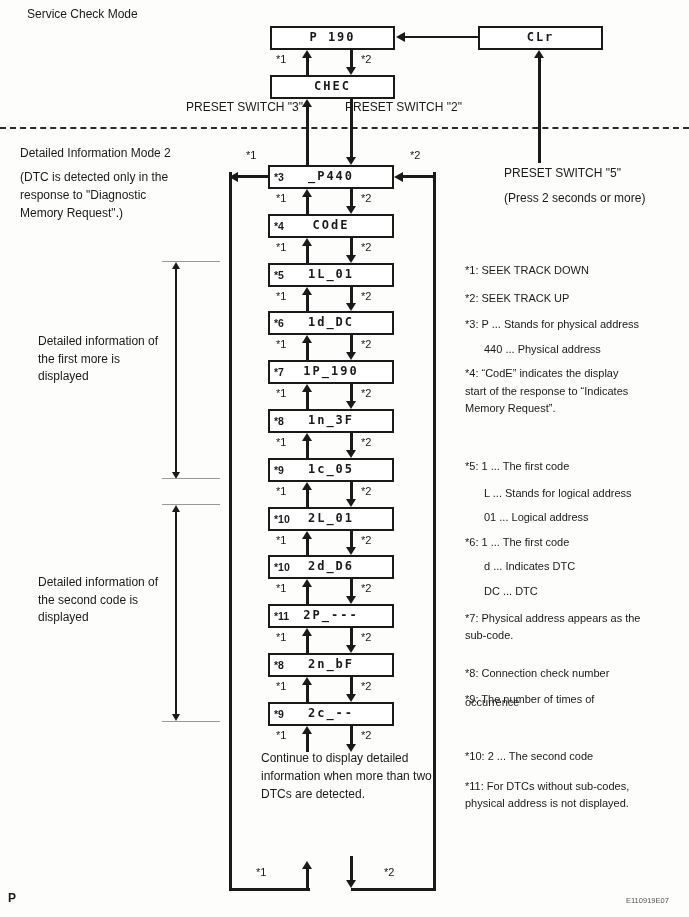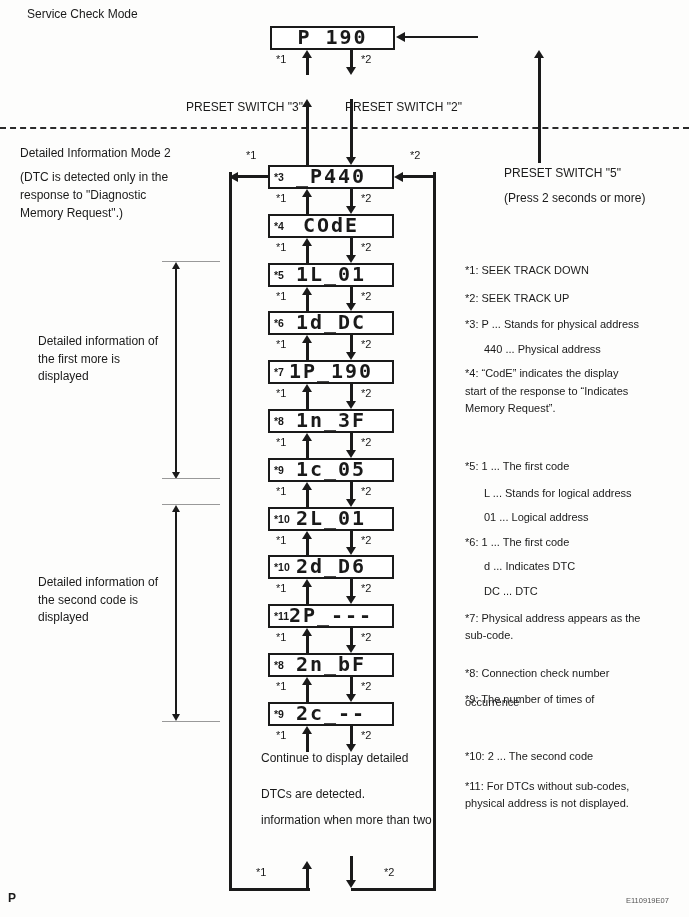--- a/index.html
+++ b/index.html
@@ -5,21 +5,21 @@
   html,body{margin:0;padding:0;background:#fff;}
   #page{position:relative;width:689px;height:917px;background:#fdfdfc;overflow:hidden;
         font-family:"Liberation Sans",sans-serif;color:#1a1a1a;}
   #page *{box-sizing:border-box;}
   i{display:block;font-style:normal;}
   .txt{position:absolute;font-size:12px;line-height:14px;white-space:nowrap;}
   .star{position:absolute;font-size:11px;line-height:12px;white-space:nowrap;}
   
   .dbox{position:absolute;left:268px;width:126px;height:24px;border:2px solid #1a1a1a;background:#fff;}
   .dbox .seg{display:block;width:100%;text-align:center;line-height:19px;
-        font-family:"DejaVu Sans Mono",monospace;font-weight:bold;font-size:20px;letter-spacing:2px;}
+        font-family:"DejaVu Sans Mono",monospace;font-weight:bold;font-size:12px;letter-spacing:2px;}
   .dbox .ref{position:absolute;left:4px;top:4px;font-size:10.5px;font-weight:bold;letter-spacing:0;}
   
   .vline{position:absolute;width:3px;background:#1a1a1a;}
   .hline{position:absolute;height:3px;background:#1a1a1a;}
   .tick{position:absolute;height:1px;background:#999;}
   .dash{position:absolute;left:0;top:127px;width:689px;border-top:2px dashed #2a2a2a;}
   
   .hu{position:absolute;width:0;height:0;border-left:5px solid transparent;border-right:5px solid transparent;border-bottom:8px solid #1a1a1a;}
   .hd{position:absolute;width:0;height:0;border-left:5px solid transparent;border-right:5px solid transparent;border-top:8px solid #1a1a1a;}
   .hl{position:absolute;width:0;height:0;border-top:5px solid transparent;border-bottom:5px solid transparent;border-right:9px solid #1a1a1a;}
@@ -48,32 +48,38 @@
   <span class="txt" style="left:27px;top:7px">Service Check Mode</span>
   <span class="dash"></span>
   <span class="txt" style="left:20px;top:146px">Detailed Information Mode 2</span>
   <span class="txt" style="left:20px;top:170px">(DTC is detected only in the</span>
   <span class="txt" style="left:20px;top:188px">response to "Diagnostic</span>
   <span class="txt" style="left:20px;top:206px">Memory Request".)</span>
 
   <div class="dbox" style="left:270px;top:26px;width:125px">
     <span class="seg">P 190</span>
   </div>
+  <div class="dbox" style="left:478px;top:26px;width:125px">
+    <span class="seg">CLr</span>
+  </div>
   <i class="hl" style="left:396px;top:32px"></i>
   <i class="hline" style="left:404px;top:36px;width:74px;height:2px"></i>
 
   <div class="gap" style="top:50px;height:25px">
     <i class="hu"></i>
     <i class="ul"></i>
     <i class="dl"></i>
     <i class="hd"></i>
     <span class="star l1">*1</span>
     <span class="star l2">*2</span>
   </div>
 
+  <div class="dbox" style="left:270px;top:75px;width:125px">
+    <span class="seg">CHEC</span>
+  </div>
 
   <div class="gap" style="top:99px;height:66px">
     <i class="hu"></i>
     <i class="ul"></i>
     <i class="dl"></i>
     <i class="hd"></i>
   </div>
   <span class="txt" style="left:160px;top:100px;width:143px;text-align:right">PRESET SWITCH "3"</span>
   <span class="txt" style="left:345px;top:100px">PRESET SWITCH "2"</span>
 
@@ -249,21 +255,21 @@
   <div class="gap" style="top:726px;height:26px">
     <i class="hu"></i>
       <i class="ul"></i>
       <i class="dl"></i>
       <i class="hd"></i>
     <span class="star l1">*1</span>
     <span class="star l2">*2</span>
   </div>
 
   <span class="txt" style="left:261px;top:751px">Continue to display detailed</span>
-  <span class="txt" style="left:261px;top:813px">information when more than two</span>
+  <span class="txt" style="left:261px;top:769px">information when more than two</span>
   <span class="txt" style="left:261px;top:787px">DTCs are detected.</span>
 
   <i class="tick" style="left:162px;top:261px;width:58px"></i>
   <i class="bhu" style="left:172px;top:262px"></i>
   <i class="bline" style="left:175px;top:268px;height:205px"></i>
   <i class="bhd" style="left:172px;top:472px"></i>
   <i class="tick" style="left:162px;top:478px;width:58px"></i>
   <span class="txt" style="left:38px;top:334px">Detailed information of</span>
   <span class="txt" style="left:38px;top:352px">the first more is</span>
   <span class="txt" style="left:38px;top:369px">displayed</span>

